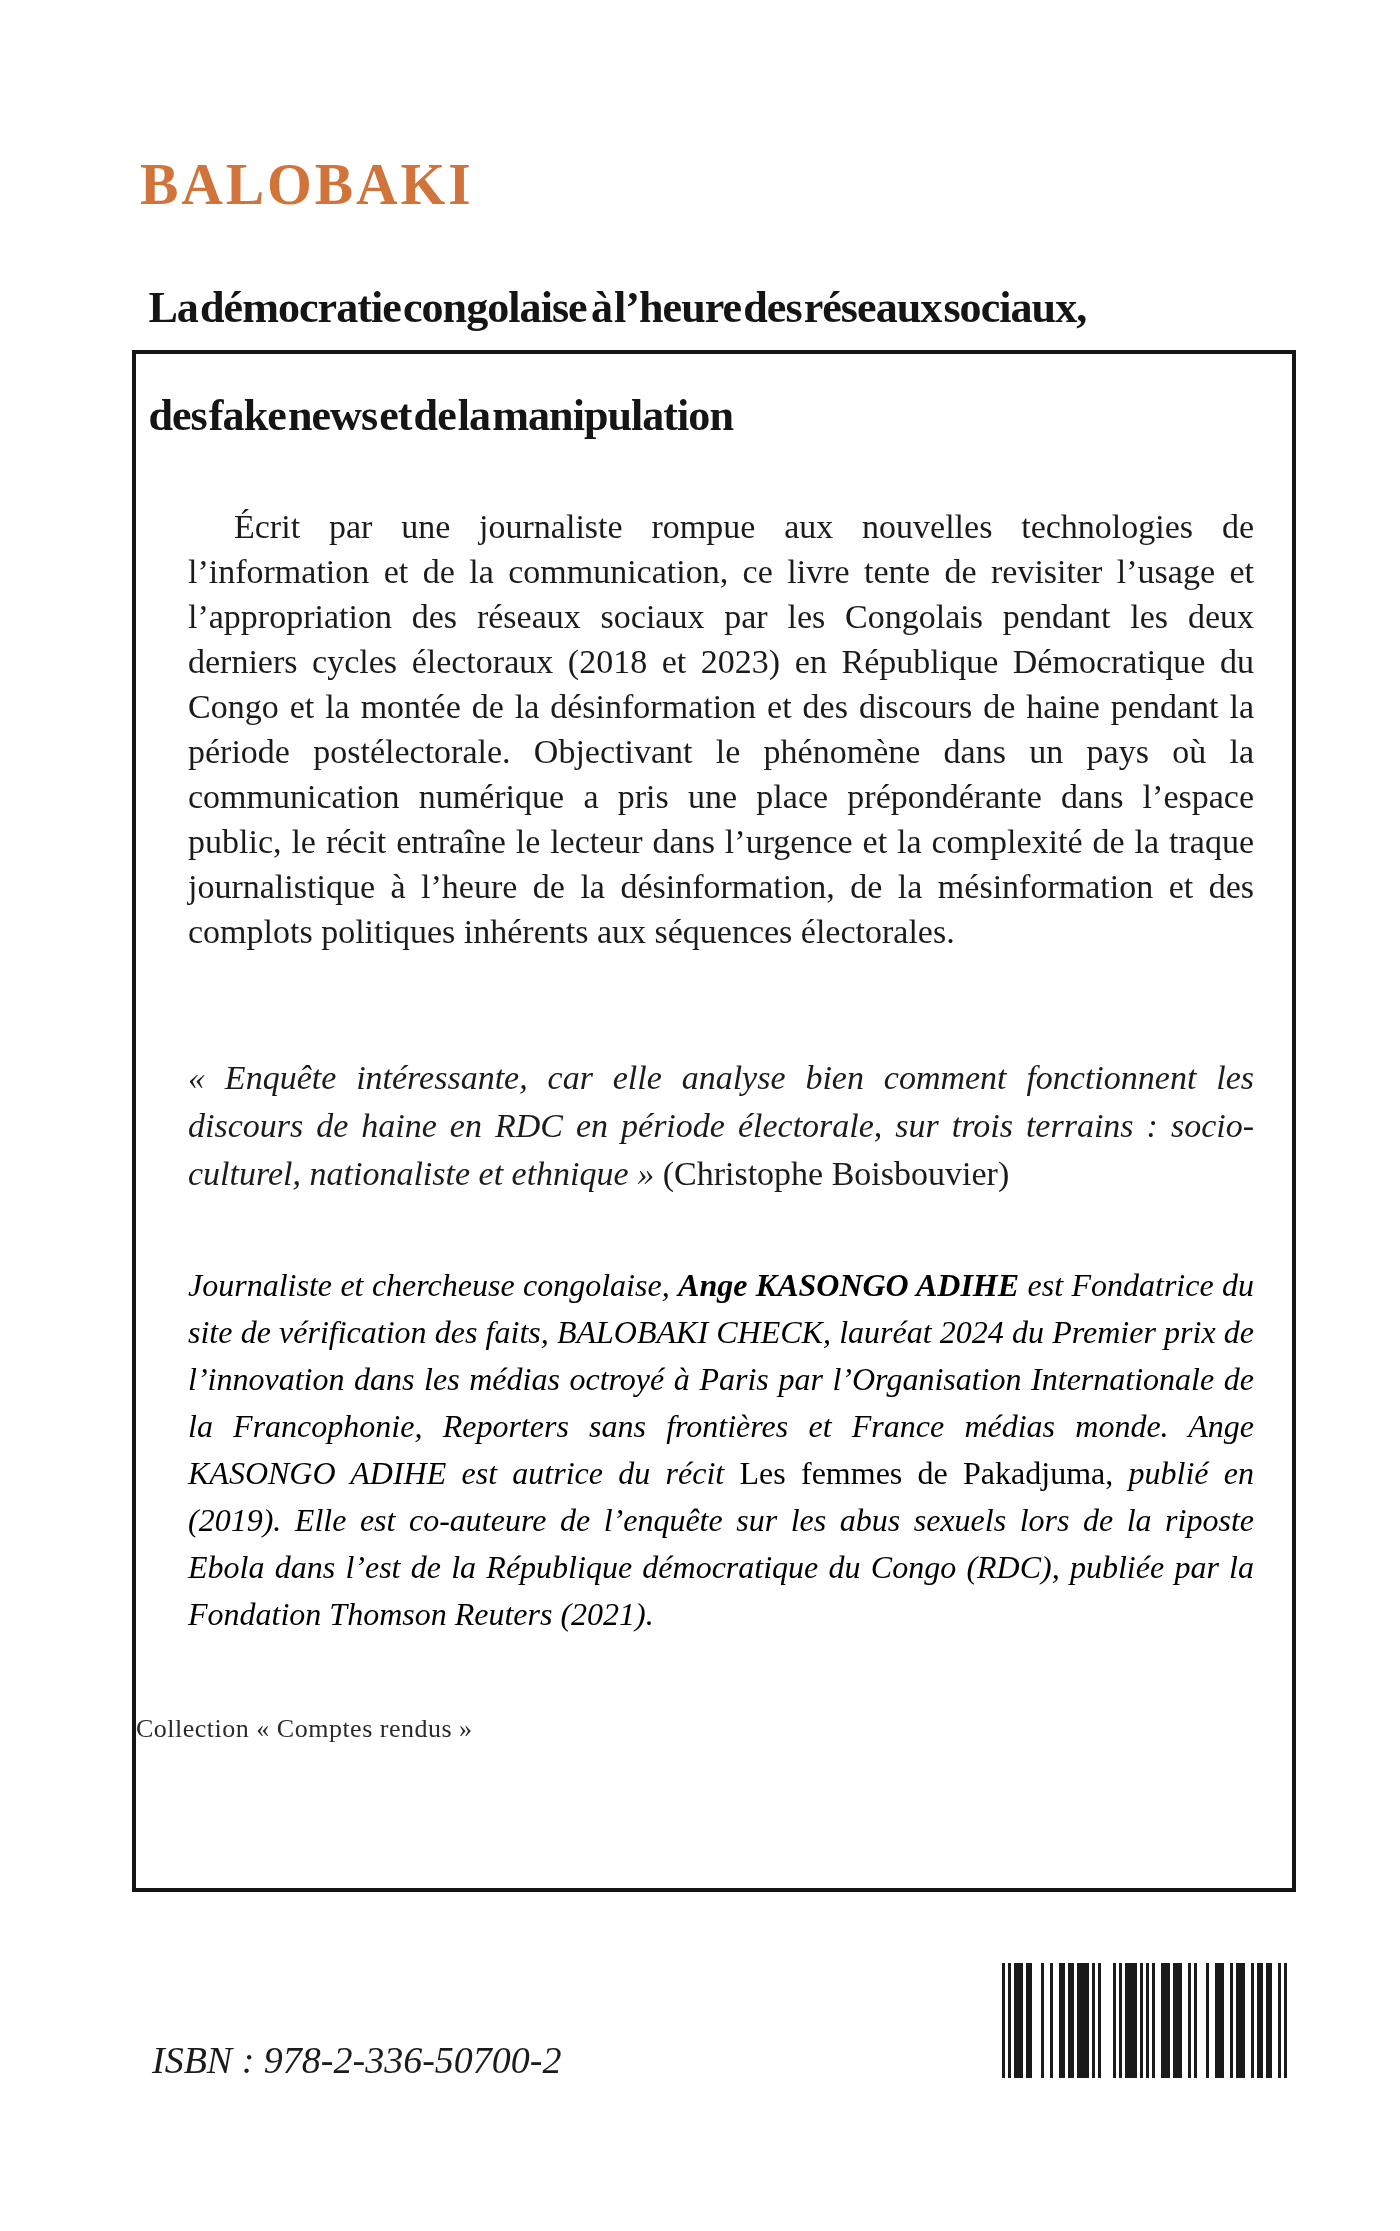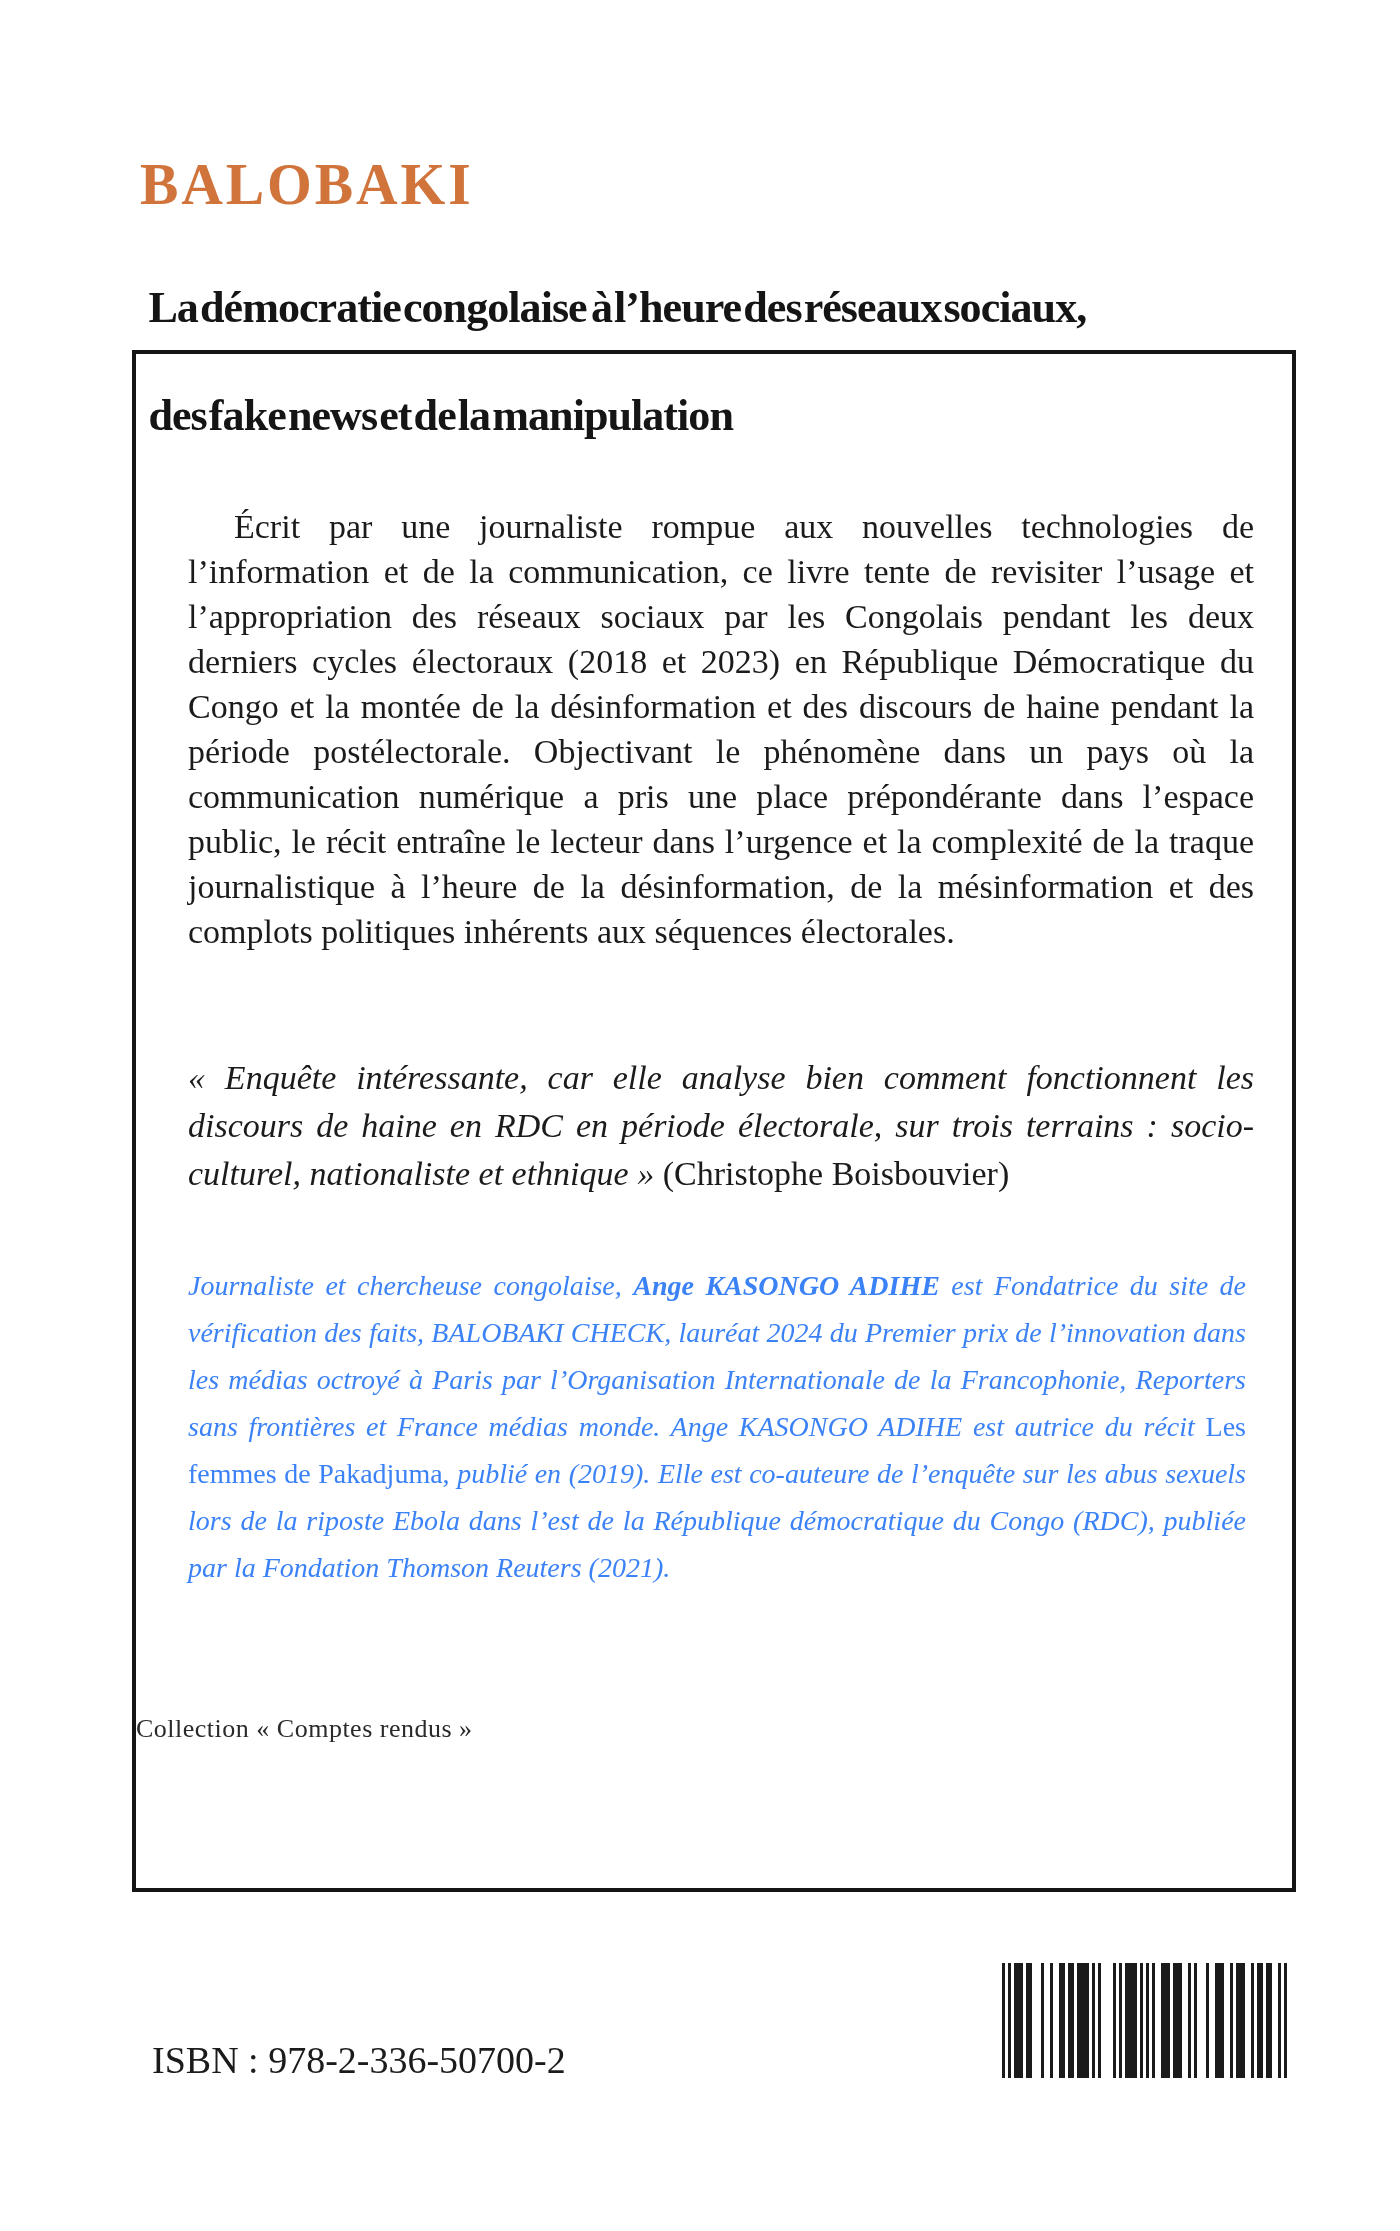--- a/index.html
+++ b/index.html
@@ -66,45 +66,46 @@
     font-size:34px;
     line-height:48px;
     text-align:justify;
     font-style:italic;
     color:#1b1b1b;
   }
   .review-quote .attribution{
     font-style:normal;
   }
   .author-bio{
-    margin:64px 8px 0 0;
-    font-size:28px;
+    margin:64px 0 0 0;
+    font-size:32px;
     line-height:47px;
     text-align:justify;
     font-style:italic;
-    color:#3b82f6;
+    color:#000000;
   }
   .author-bio b{font-style:italic;}
   .author-bio .roman{font-style:normal;}
   .collection-label{
     position:absolute;
     left:0;
     right:0;
     top:1360px;
     text-align:left;
     font-size:26px;
     letter-spacing:0.5px;
     color:#2a2a2a;
   }
   .isbn-text{
     position:absolute;
     left:152px;
     top:2038px;
     font-size:38px;
     color:#1b1b1b;
+    font-style:italic;
   }
   .price-text{
     position:absolute;
     left:152px;
     top:2090px;
     font-size:43px;
     color:#1b1b1b;
   }
   .barcode{
     position:absolute;

